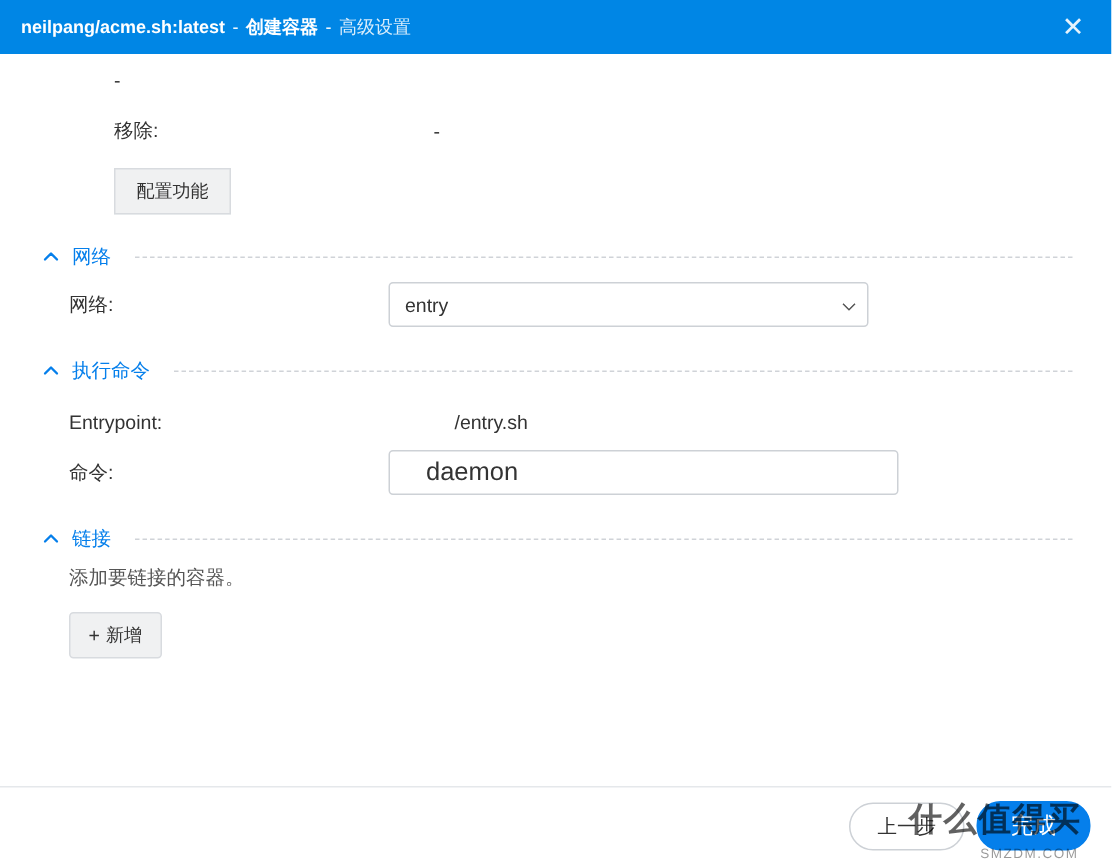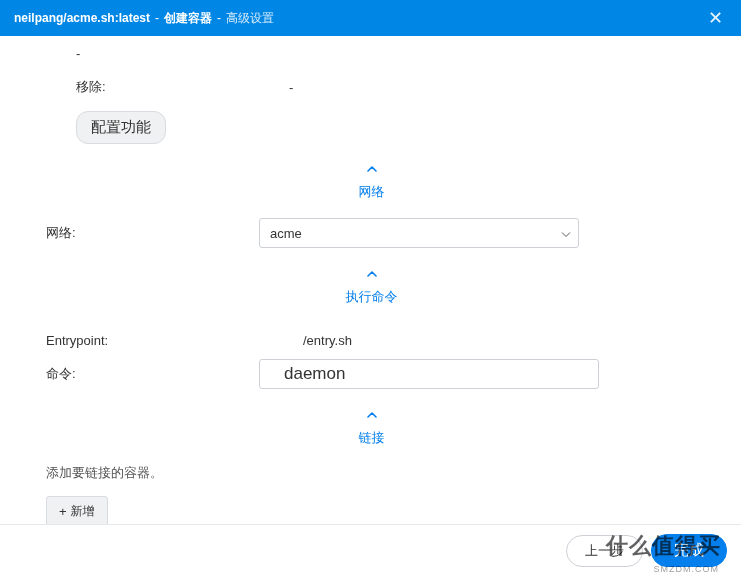--- a/index.html
+++ b/index.html
@@ -6,22 +6,22 @@
     body { font-family: "Microsoft YaHei", -apple-system, sans-serif; font-size: 13px; color: #333; background: #fff; width: 741px; height: 576px; overflow: hidden; position: relative; }
     .header { background: #0086e5; color: #fff; height: 36px; display: flex; align-items: center; padding: 0 14px; font-size: 12px; gap: 11px; }
     .header-title { display: flex; align-items: baseline; gap: 5px; }
     .header-bold { font-weight: 600; }
     .header-sub { opacity: 0.85; font-size: 12px; }
     .close-btn { margin-left: auto; cursor: pointer; font-size: 18px; opacity: 0.9; padding: 0 4px; }
     .content { padding: 0 26px 0 46px; height: 488px; overflow-y: auto; background: #fff; }
     .row { display: flex; align-items: center; min-height: 34px; padding: 1px 0; }
     .label { width: 213px; flex-shrink: 0; color: #333; }
     .value { color: #333; }
-    .btn-secondary { background: #f0f1f2; border: 1px solid #d8dbdf; border-radius: 12px; padding: 6px 14px; font-size: 15px; color: #333; cursor: pointer; }
-    .section-header { display: flex; align-items: center; gap: 8px; color: #057feb; font-size: 13px; font-weight: 500; margin: 18px 0 6px 0; cursor: pointer; margin-left: -18px; flex-direction: column; }
+    .btn-secondary { background: #f0f1f2; border: 1px solid #d8dbdf; border-radius: 0; padding: 6px 14px; font-size: 12px; color: #333; cursor: pointer; }
+    .section-header { display: flex; align-items: center; gap: 8px; color: #057feb; font-size: 13px; font-weight: 500; margin: 18px 0 6px 0; cursor: pointer; margin-left: -18px; }
     .chevron { width: 12px; height: 12px; display: inline-flex; align-items: center; justify-content: center; }
     .chevron svg { width: 10px; height: 10px; }
     .divider-line { flex: 1; border-top: 1px dashed #d0d3d8; margin-left: 8px; }
     .desc { color: #555; font-size: 13px; margin: 8px 0 14px 0; }
     .select-wrap { position: relative; width: 320px; }
     .select-field { width: 100%; height: 30px; border: 1px solid #cdd1d6; border-radius: 3px; padding: 0 28px 0 10px; font-size: 13px; color: #333; background: #fff; display: flex; align-items: center; cursor: pointer; }
     .select-caret { position: absolute; right: 8px; top: 50%; transform: translateY(-50%); pointer-events: none; }
     .text-input { width: 340px; height: 30px; border: 1px solid #cdd1d6; border-radius: 3px; padding: 0 24px; font-size: 17px; color: #333; }
     .add-btn { background: #f0f1f2; border: 1px solid #d8dbdf; border-radius: 3px; padding: 6px 12px; font-size: 12px; color: #333; cursor: pointer; display: inline-flex; align-items: center; gap: 4px; }
     .plus { font-size: 13px; font-weight: 400; }
@@ -67,21 +67,21 @@
       <svg viewBox="0 0 10 10">
           <path d="M1 7 L5 3 L9 7" stroke="#057feb" stroke-width="1.6" fill="none" stroke-linecap="round" stroke-linejoin="round"></path>
         </svg>
     </span>
     <span>网络</span>
     <span class="divider-line"></span>
   </div>
   <div class="row">
     <div class="label">网络:</div>
     <div class="select-wrap">
-      <div class="select-field">acme</div>
+      <div class="select-field">entry</div>
       <span class="select-caret">
         <svg width="10" height="6" viewBox="0 0 10 6">
             <path d="M1 1 L5 5 L9 1" stroke="#555" stroke-width="1" fill="none"></path>
           </svg>
       </span>
     </div>
   </div>
 
   <div class="section-header">
     <span class="chevron">

